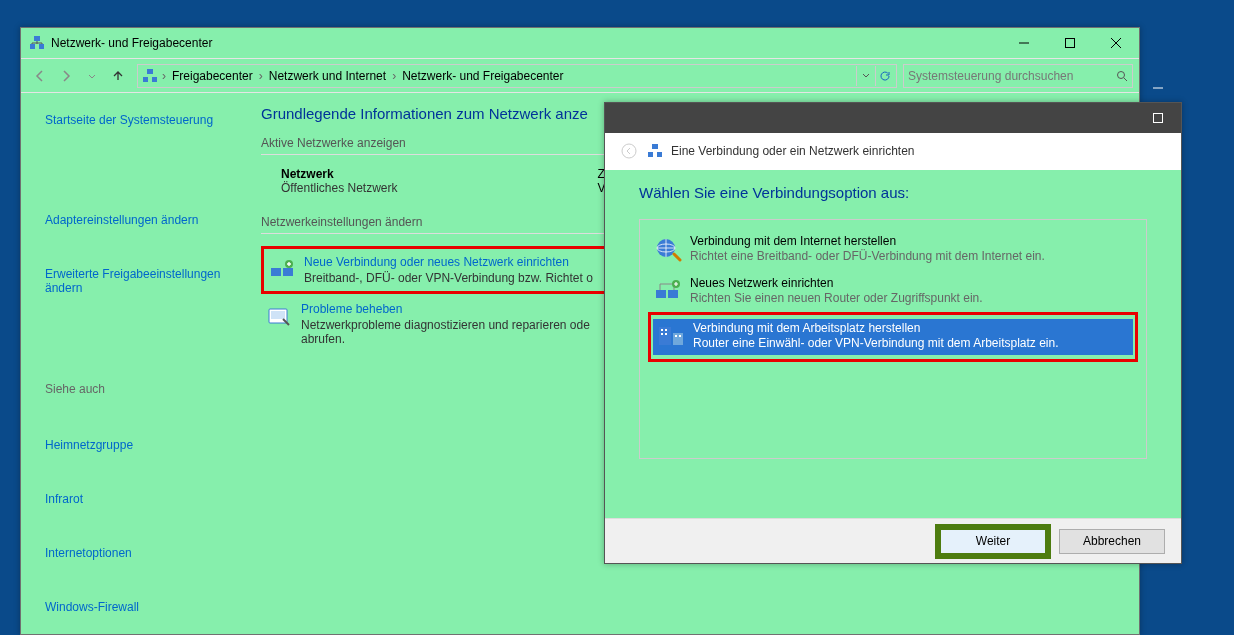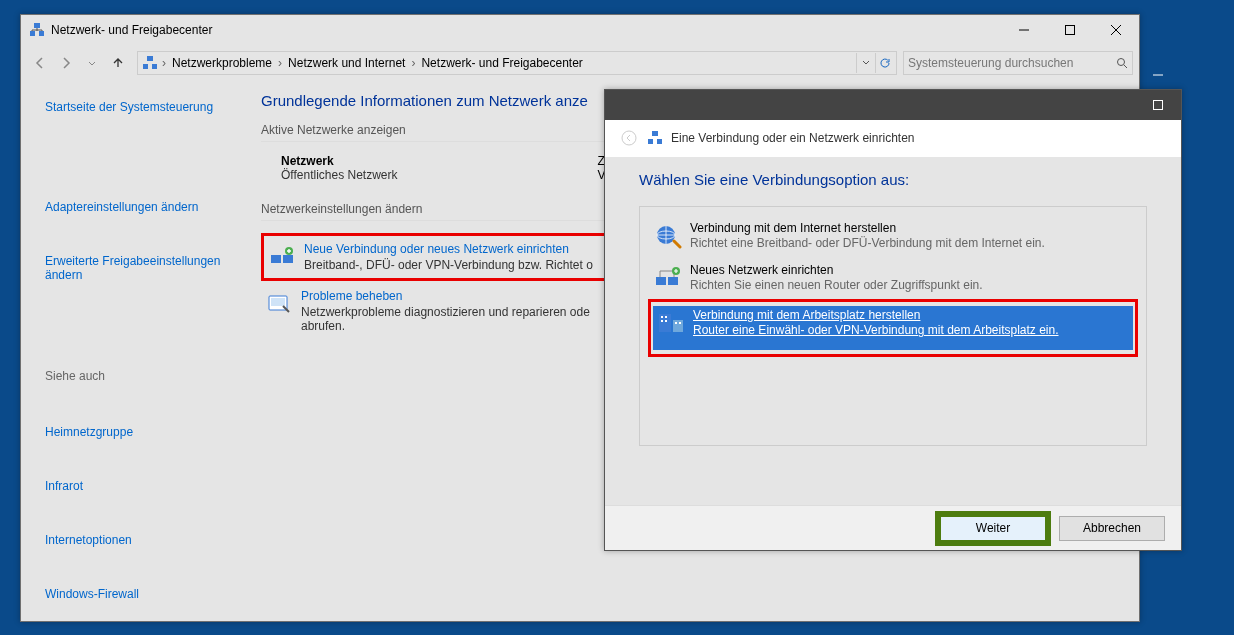--- a/index.html
+++ b/index.html
@@ -1,17 +1,17 @@
 <!DOCTYPE html>
 <html><head>
 <meta charset="utf-8">
 <style>
   html,body{margin:0;padding:0;font-family:"Segoe UI",Tahoma,sans-serif;font-size:12px;color:#000;}
   body{background:#0a4a8a;width:1234px;height:635px;overflow:hidden;position:relative;}
-  .window{position:absolute;background:#e5e5e5;border:1px solid #707070;box-shadow:0 0 6px rgba(0,0,0,.3);}
+  .window{position:absolute;background:#86efac;border:1px solid #707070;box-shadow:0 0 6px rgba(0,0,0,.3);margin-top:13px;}
   
   #main-win{left:20px;top:14px;width:1118px;height:606px;}
   .titlebar{height:30px;display:flex;align-items:center;padding-left:8px;}
   .titlebar .title{margin-left:6px;font-size:12px;}
   .titlebar .win-controls{margin-left:auto;display:flex;}
   .win-btn{width:46px;height:30px;display:flex;align-items:center;justify-content:center;color:#000;}
   .dark .win-btn{color:#fff;}
   .dark .win-btn.close{color:#fff;}
   .nav-row{height:33px;border-top:1px solid #e5e5e5;border-bottom:1px solid #e5e5e5;display:flex;align-items:center;padding:0 6px;}
   .nav-btn{width:26px;height:24px;display:flex;align-items:center;justify-content:center;color:#888;}
@@ -53,21 +53,21 @@
   .wiz-subbar .wiz-txt{color:#333;}
   .wiz-body{padding:14px 34px 0 34px;}
   .wiz-body h2{color:#003399;font-size:15px;font-weight:400;margin:0 0 18px 0;}
   .opt-list{border:1px solid #ccc;height:240px;padding:8px 8px;box-sizing:border-box;overflow:hidden;}
   .opt{display:flex;padding:6px 4px;align-items:flex-start;}
   .opt .o-icon{width:32px;height:30px;flex:0 0 32px;display:flex;align-items:center;justify-content:center;}
   .opt .o-body{margin-left:6px;}
   .opt .o-title{color:#000;}
   .opt .o-desc{color:#666;margin-top:1px;}
   .opt.selected{border:3px solid #e90000;padding:4px 2px;}
-  .opt.selected .o-inner{background:#2a76d2;color:#fff;display:flex;padding:2px 4px 12px 2px;align-items:flex-start;flex:1;text-decoration:underline;}
+  .opt.selected .o-inner{background:#2a76d2;color:#fff;display:flex;padding:2px 4px 4px 2px;align-items:flex-start;flex:1;}
   .opt.selected .o-title,.opt.selected .o-desc{color:#fff;}
   .wiz-footer{position:absolute;bottom:0;left:0;right:0;height:44px;background:#f0f0f0;border-top:1px solid #ddd;display:flex;align-items:center;justify-content:flex-end;padding-right:16px;gap:8px;}
   .btn{min-width:80px;height:23px;border:1px solid #adadad;background:#e1e1e1;padding:0 12px;display:flex;align-items:center;justify-content:center;cursor:pointer;}
   .btn.primary{border:6px solid #4d7c0f;background:#e5f1fb;}
   
   svg{display:block;}
 </style>
 </head>
 <body>
 
@@ -124,21 +124,21 @@
       </div>
     <div class="breadcrumbs">
       <span class="bc-icon">
         <svg width="16" height="16">
             <rect x="1" y="9" width="5" height="5" fill="#3a7bd5"></rect>
             <rect x="10" y="9" width="5" height="5" fill="#3a7bd5"></rect>
             <rect x="5" y="1" width="6" height="5" fill="#3a7bd5"></rect>
           </svg>
       </span>
       <span class="bc-sep">›</span>
-      <span class="bc-item">Netzwerkprobleme</span>
+      <span class="bc-item">Freigabecenter</span>
       <span class="bc-sep">›</span>
       <span class="bc-item">Netzwerk und Internet</span>
       <span class="bc-sep">›</span>
       <span class="bc-item">Netzwerk- und Freigabecenter</span>
       <div class="bc-dd">
         <div class="bc-dd-btn">
             <svg width="8" height="8">
               <path d="M1 2l3 3 3-3" stroke="#555" fill="none"></path>
             </svg>
           </div>

